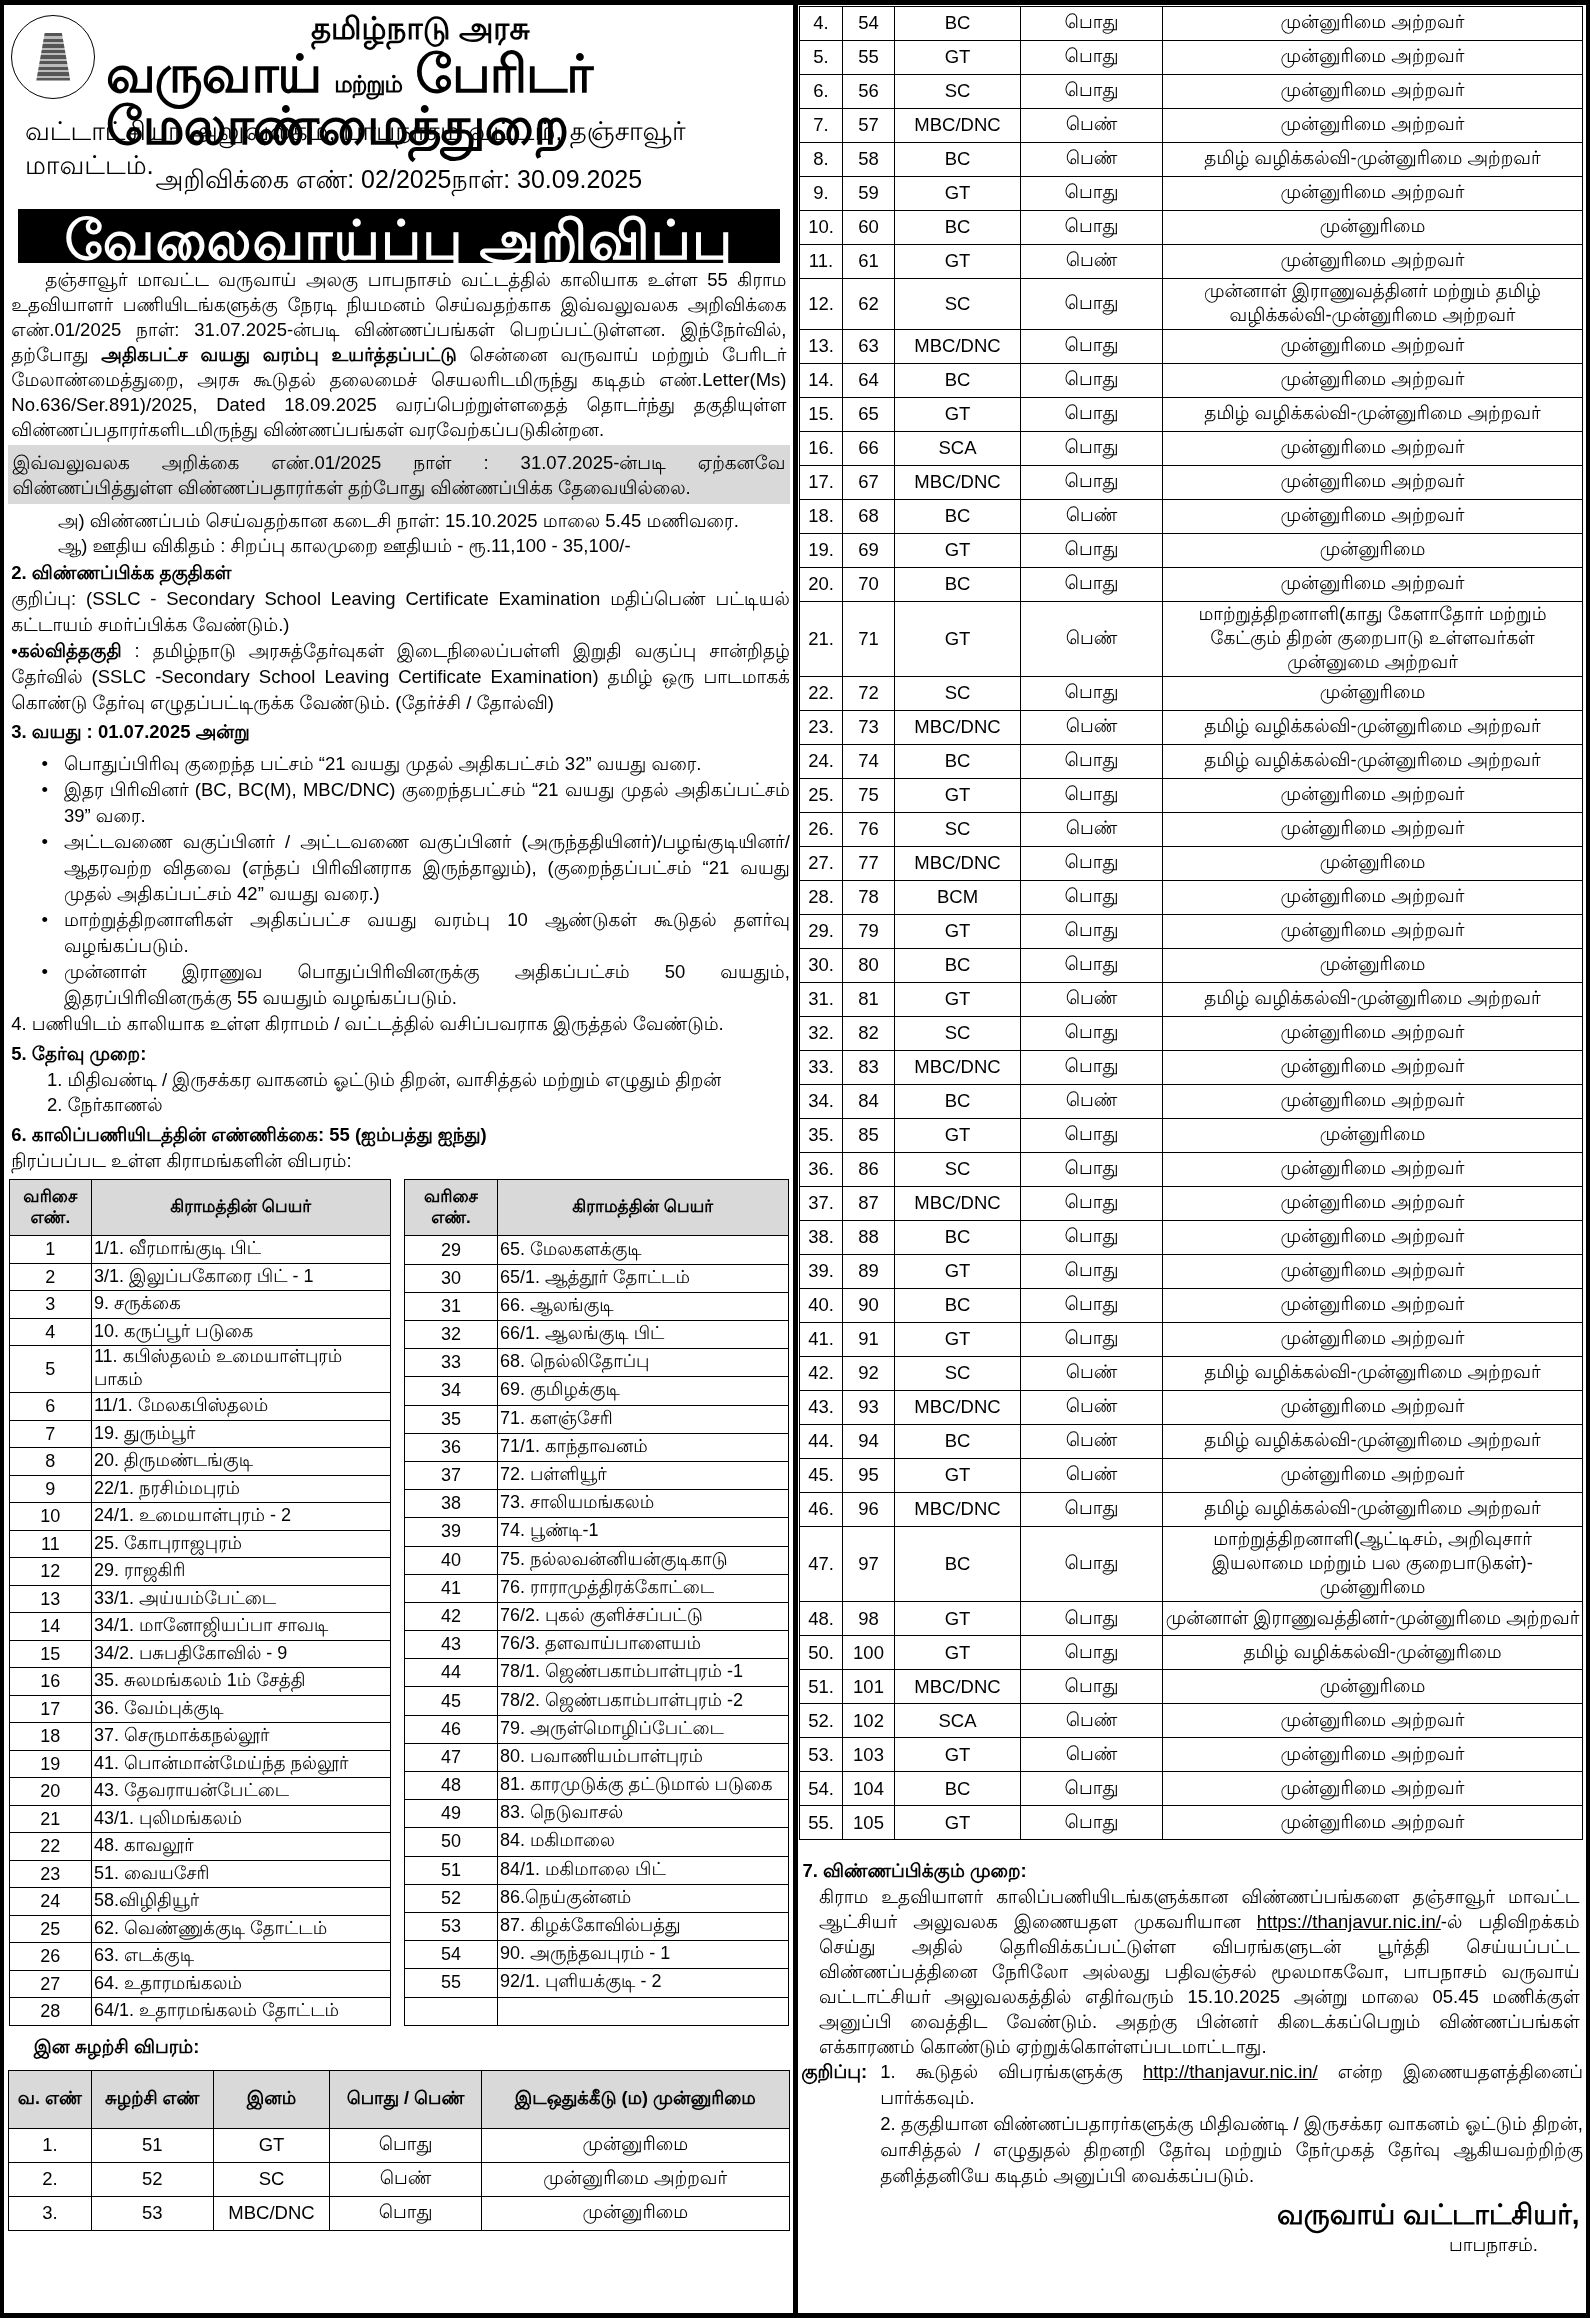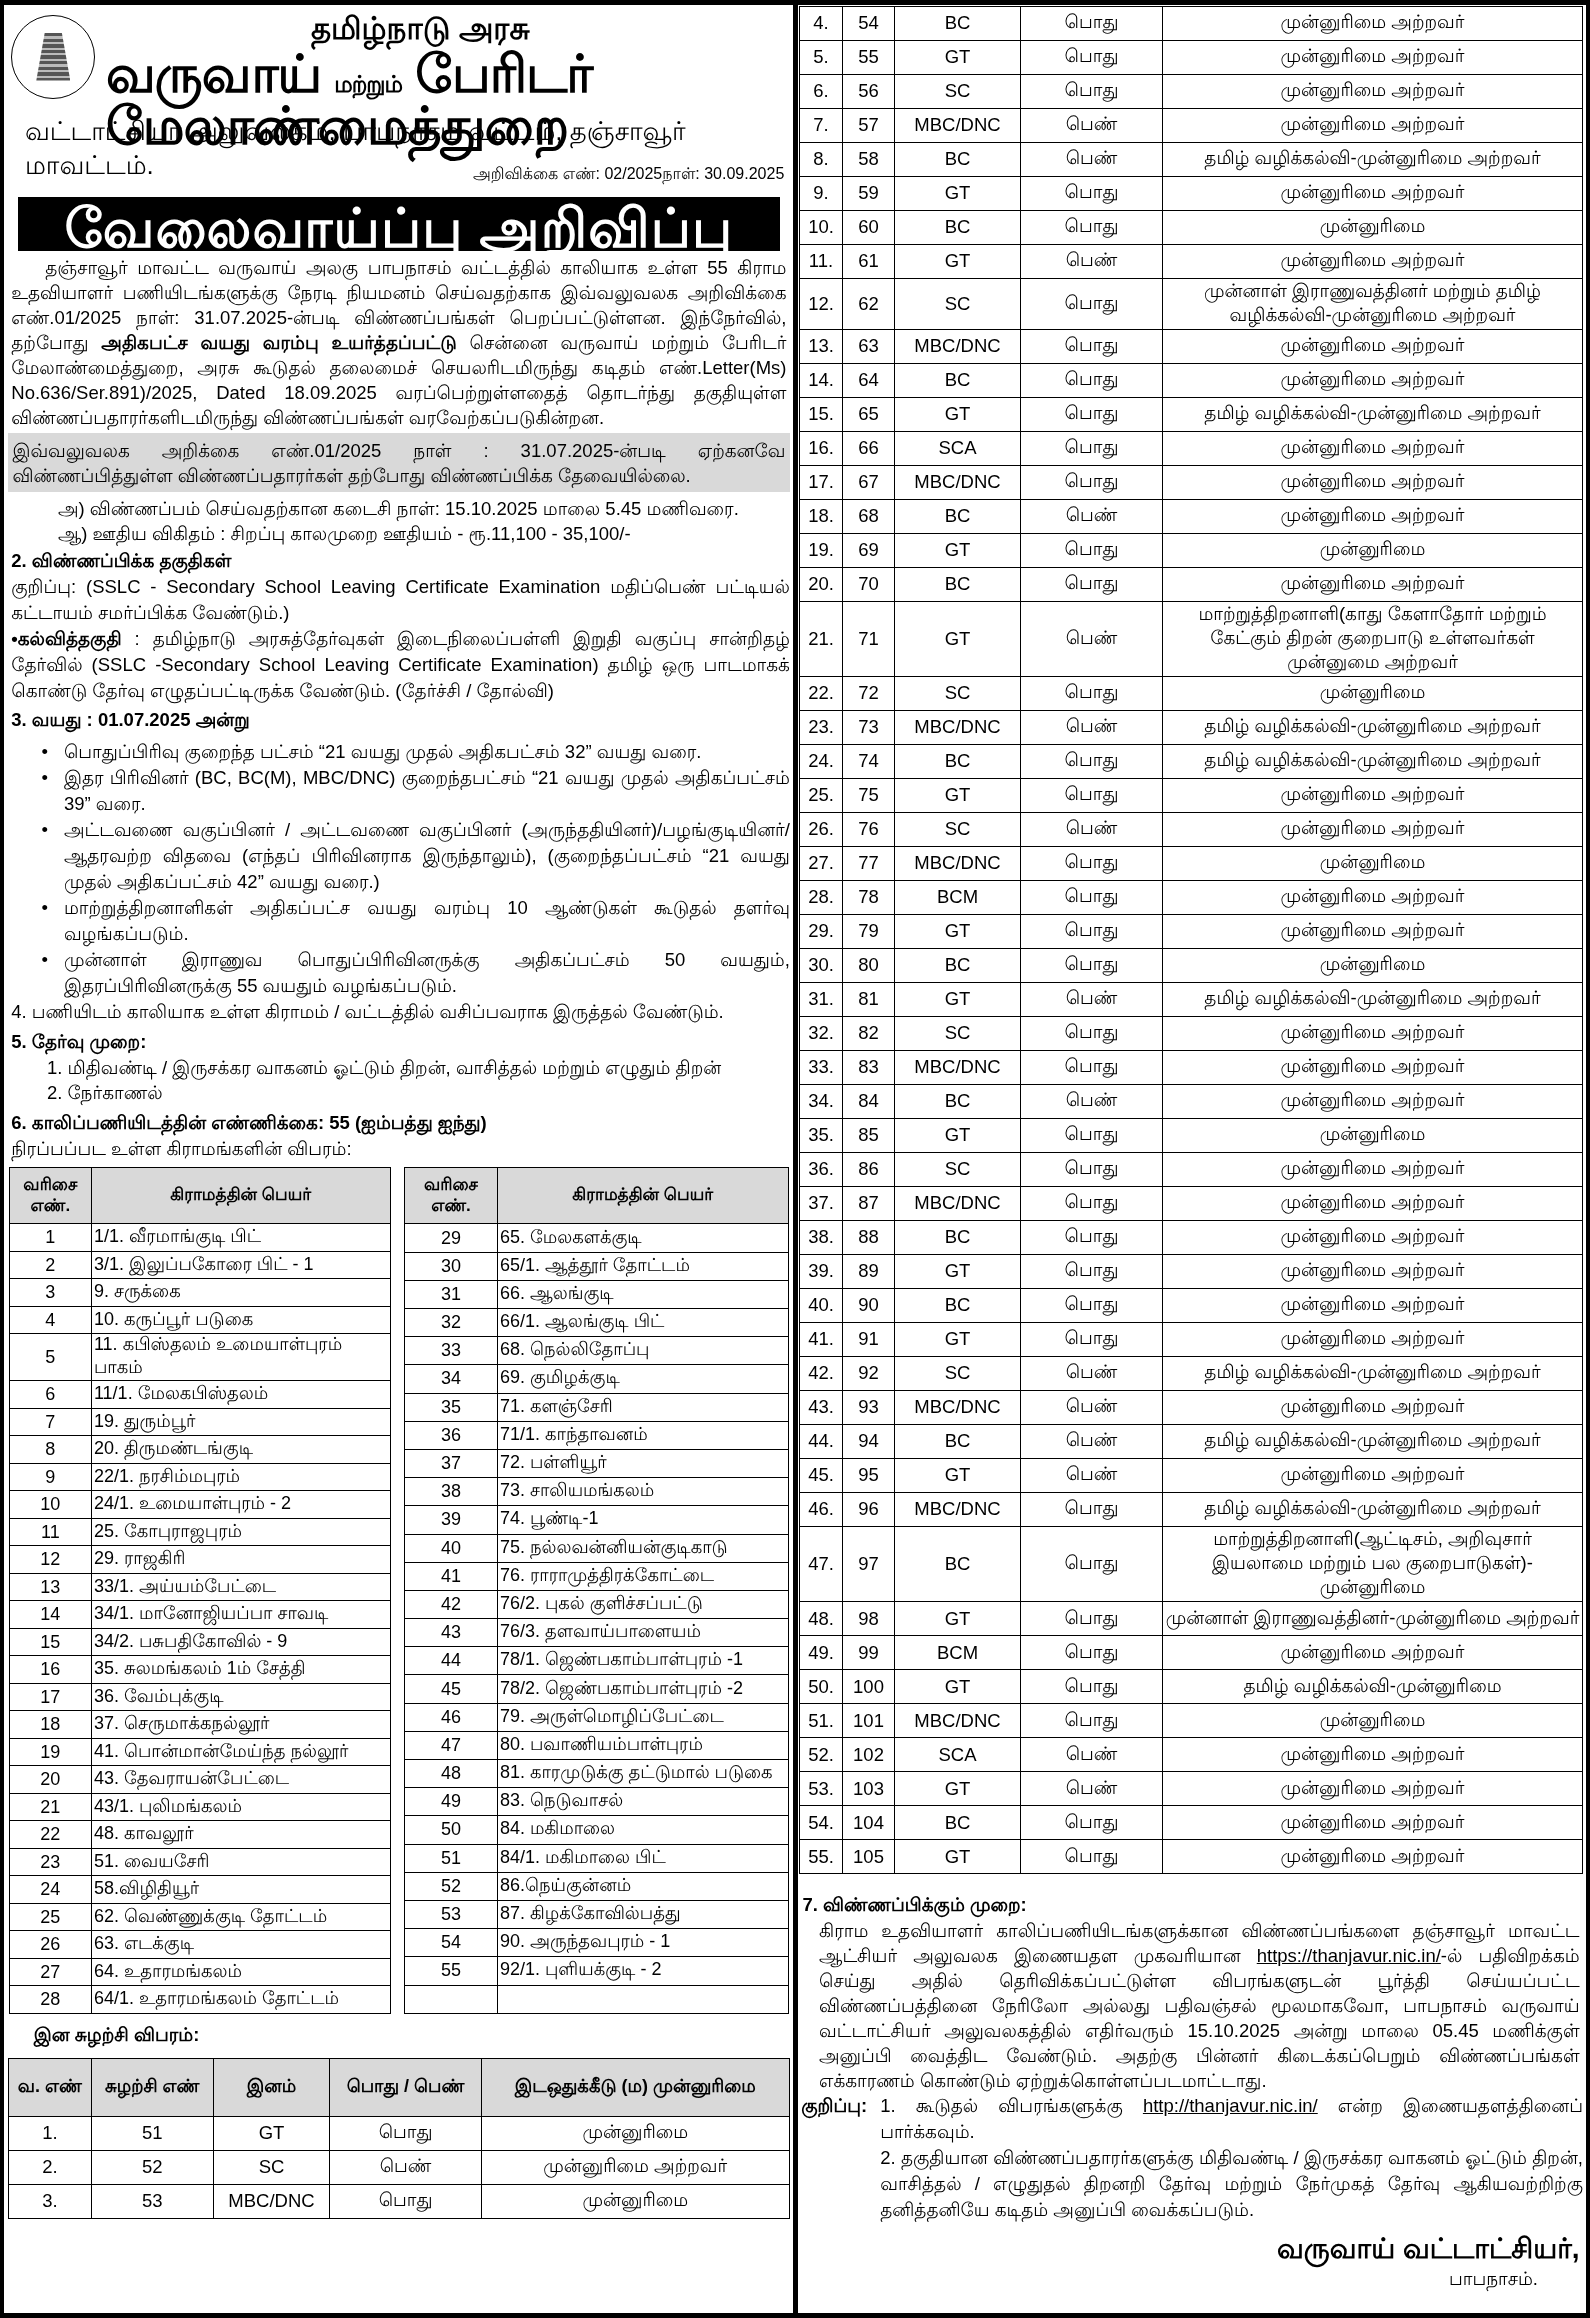--- a/index.html
+++ b/index.html
@@ -9,21 +9,21 @@
 .left{position:absolute;left:7.9px;top:9px;width:782px;height:2300px}
 .right{position:absolute;left:799px;top:5.6px;width:784px;height:2305px}
 
 .header{position:relative;height:151px}
 .emblem{position:absolute;left:3.4px;top:5.6px;width:84px;height:84px;border:1.7px solid #000;border-radius:50%;display:flex;align-items:center;justify-content:center;background:#fff}
 .emblem .tower{width:34px;height:48px;background:repeating-linear-gradient(#555 0 3.4px,#bbb 3.4px 5.6px);clip-path:polygon(25% 0,75% 0,100% 100%,0 100%)}
 .gov{position:absolute;left:303px;top:2.2px;font-size:31px;font-weight:bold}
 .dept{position:absolute;left:98px;top:39px;font-size:52px;font-weight:bold;letter-spacing:-1.1px;line-height:1}
 .dept small{font-size:23px}
 .office{position:absolute;left:17px;top:107px;font-size:26px}
-.meta{display:flex;justify-content:flex-end;font-size:16px;padding:0 5.6px;margin-top:4.5px}
+.meta{display:flex;justify-content:center;font-size:25px;padding:0 5.6px;margin-top:4.5px}
 .banner{background:#000;color:#fff;font-size:54px;font-weight:bold;text-align:center;margin:12.3px 10px 0;height:54px;line-height:62px;letter-spacing:1.1px}
 .para{font-size:18.5px;line-height:25px;text-align:justify;padding:4.5px 3.4px 0 3.4px}
 .para b{font-weight:bold}
 .shade{background:#d9d9d9;font-size:18.5px;line-height:25px;font-weight:normal;padding:4.5px 4.5px;margin-top:3px;text-align:justify}
 .indent{padding-left:50px;font-size:18.5px;line-height:25px}
 .sec{font-size:18.5px;font-weight:bold;line-height:26px;padding-left:3.4px}
 .txt{font-size:18.5px;line-height:26px;padding-left:3.4px;text-align:justify}
 .bul{font-size:18.5px;line-height:26px;padding-left:56px;text-indent:-22.4px;text-align:justify}
 .bul span.dot{display:inline-block;width:22.4px;text-indent:0}
 .vtables{display:flex;gap:13.5px;margin:5.6px 1.1px 0 1.1px}
@@ -699,27 +699,20 @@
           <td>மாற்றுத்திறனாளி(ஆட்டிசம், அறிவுசார் இயலாமை மற்றும் பல குறைபாடுகள்)-முன்னுரிமை</td>
         </tr>
         <tr>
           <td>48.</td>
           <td>98</td>
           <td>GT</td>
           <td>பொது</td>
           <td>முன்னாள் இராணுவத்தினர்-முன்னுரிமை அற்றவர்</td>
         </tr>
         <tr>
-          <td>49.</td>
-          <td>99</td>
-          <td>BCM</td>
-          <td>பொது</td>
-          <td>முன்னுரிமை அற்றவர்</td>
-        </tr>
-        <tr>
           <td>50.</td>
           <td>100</td>
           <td>GT</td>
           <td>பொது</td>
           <td>தமிழ் வழிக்கல்வி-முன்னுரிமை</td>
         </tr>
         <tr>
           <td>51.</td>
           <td>101</td>
           <td>MBC/DNC</td>

